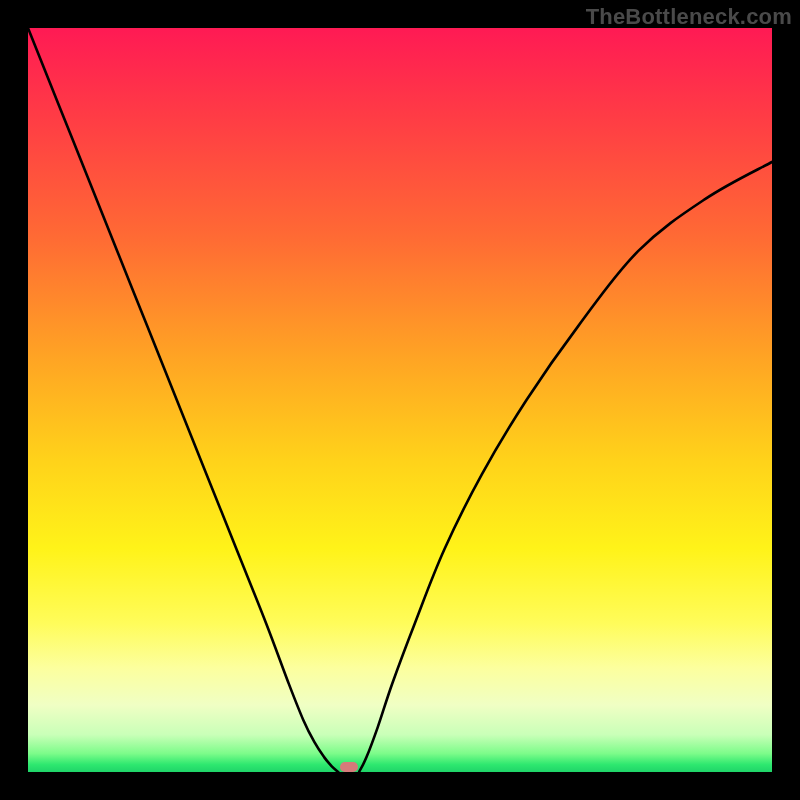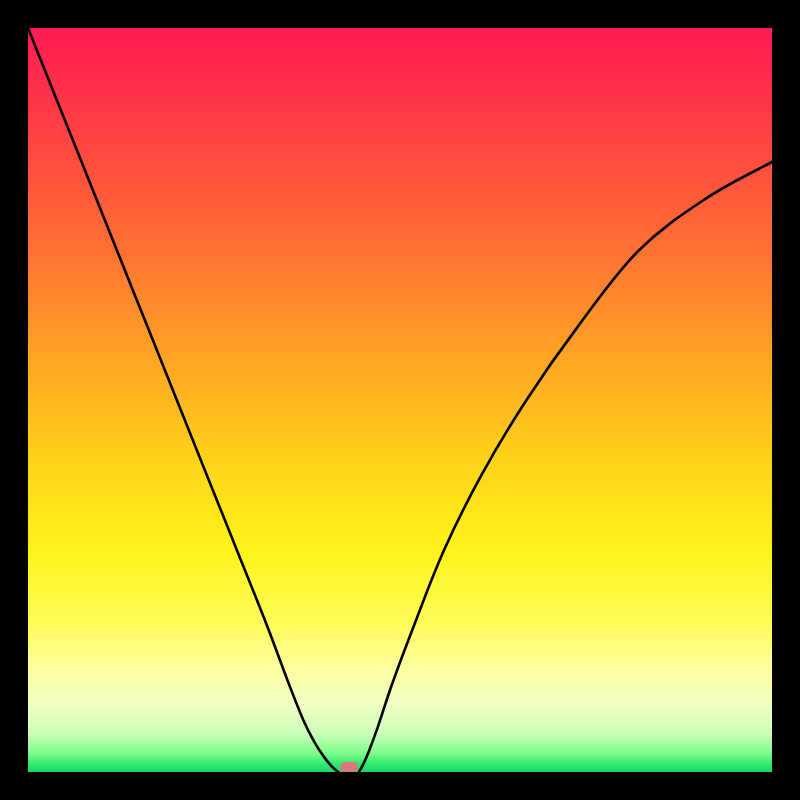--- a/index.html
+++ b/index.html
@@ -67,20 +67,21 @@
     position: absolute;
     left: 0; top: 0;
     width: 744px; height: 744px;
     overflow: visible;
   }
 </style>
 </head>
 <body>
 
 <div class="frame">
+  <div class="watermark">TheBottleneck.com</div>
   <div class="plot">
     <div class="gradient"></div>
     <svg class="curves" viewBox="0 0 744 744" preserveAspectRatio="none">
       <path id="left-path" fill="none" stroke="#000" stroke-width="2.6" stroke-linecap="round" stroke-linejoin="round" d="M 0.00 0.00 C 5.36 13.39, 19.05 47.62, 29.76 74.40 C 40.47 101.18, 48.81 122.02, 59.52 148.80 C 70.23 175.58, 78.57 196.42, 89.28 223.20 C 99.99 249.98, 108.33 270.82, 119.04 297.60 C 129.75 324.38, 138.09 345.22, 148.80 372.00 C 159.51 398.78, 167.85 419.62, 178.56 446.40 C 189.27 473.18, 197.61 494.02, 208.32 520.80 C 219.03 547.58, 228.71 571.09, 238.08 595.20 C 247.45 619.31, 253.70 637.31, 260.40 654.72 C 267.10 672.13, 270.59 681.21, 275.28 691.92 C 279.97 702.63, 282.69 707.54, 286.44 714.24 C 290.19 720.94, 293.03 724.83, 296.11 729.12 C 299.19 733.41, 301.01 735.37, 303.55 738.05 C 306.10 740.73, 309.04 742.93, 310.25 744.00"></path>
       <path id="right-path" fill="none" stroke="#000" stroke-width="2.6" stroke-linecap="round" stroke-linejoin="round" d="M 331.08 744.00 C 332.42 741.32, 335.17 737.16, 338.52 729.12 C 341.87 721.08, 344.99 712.75, 349.68 699.36 C 354.37 685.97, 357.86 673.47, 364.56 654.72 C 371.26 635.97, 377.51 619.31, 386.88 595.20 C 396.25 571.09, 404.59 547.58, 416.64 520.80 C 428.69 494.02, 439.11 473.18, 453.84 446.40 C 468.57 419.62, 481.07 398.78, 498.48 372.00 C 515.89 345.22, 530.47 324.38, 550.56 297.60 C 570.65 270.82, 587.31 245.97, 610.08 223.20 C 632.85 200.43, 652.93 187.19, 677.04 171.12 C 701.15 155.05, 731.95 140.62, 744.00 133.92"></path>
     </svg>
     <div id="marker" class="marker" style="left: 320.664px; top: 739px; background: rgb(215, 122, 122);"></div>
   </div>
 </div>
 

